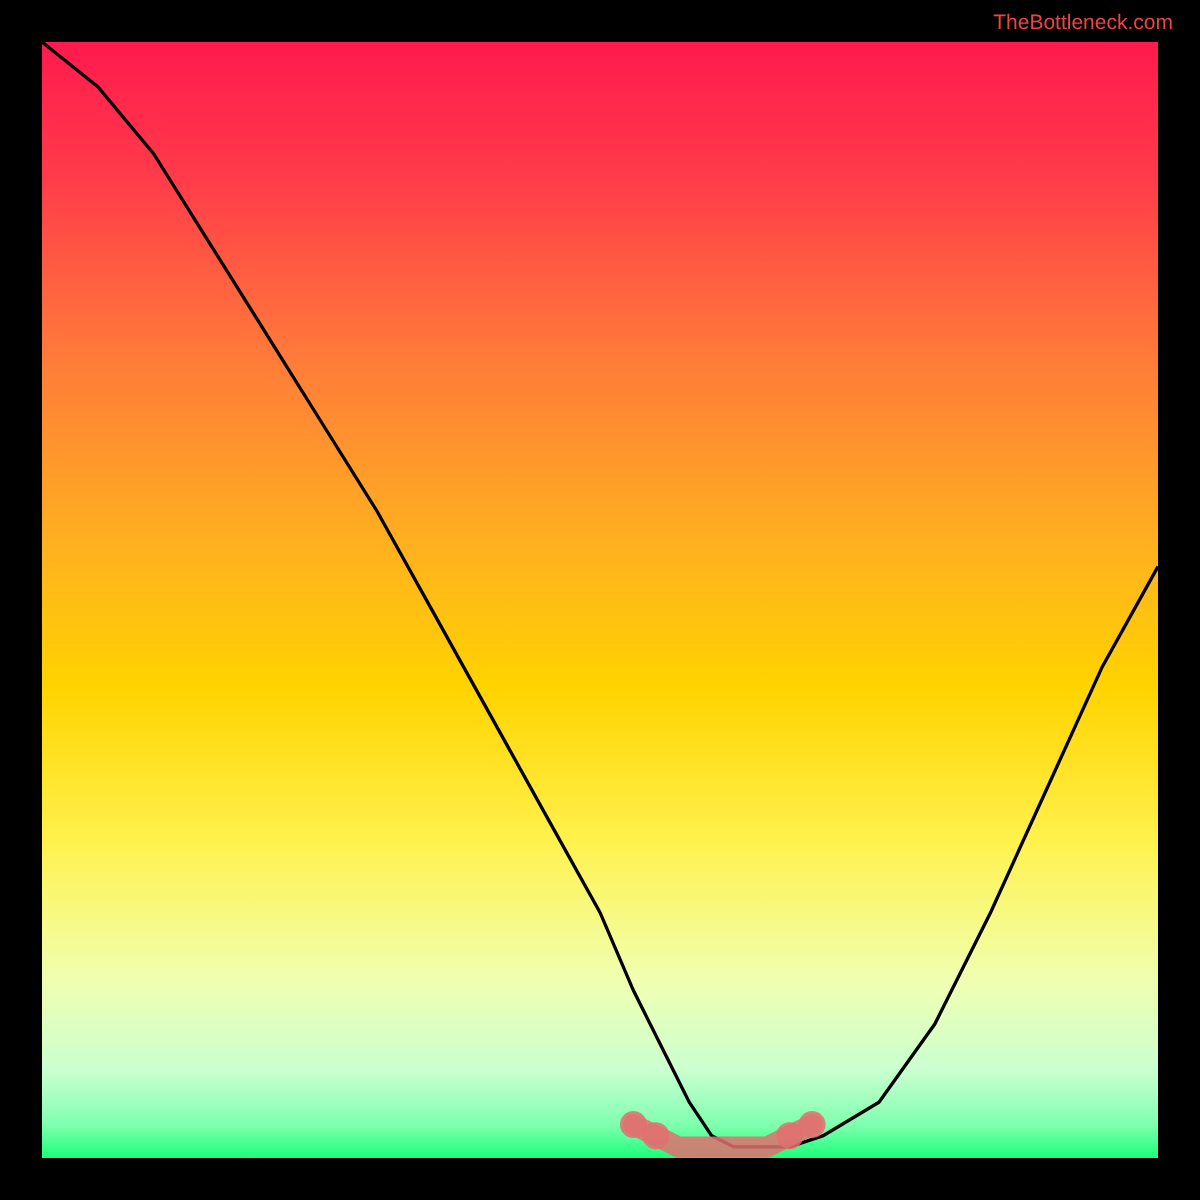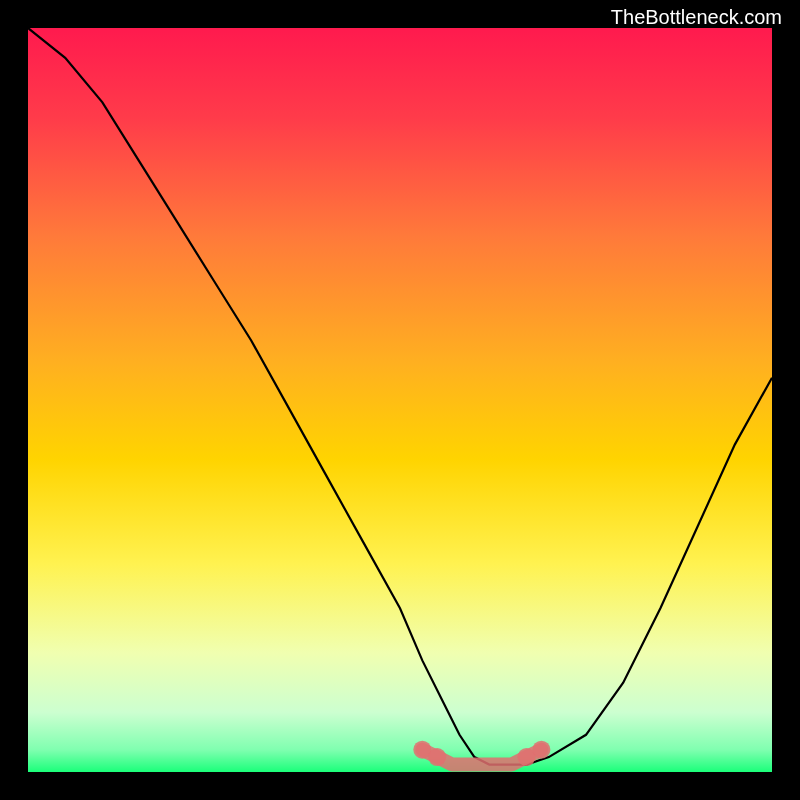--- a/index.html
+++ b/index.html
@@ -14,22 +14,22 @@
   .container {
     position: relative;
     width: 800px;
     height: 800px;
     background: #000;
   }
   .watermark {
     position: absolute;
     top: 6px;
     right: 18px;
-    color: #ffffff;
-    font-size: 20px;
+    color: #ef4444;
+    font-size: 14px;
     font-weight: 500;
     z-index: 10;
   }
   .plot-area {
     position: absolute;
     left: 28px;
     top: 28px;
     width: 744px;
     height: 744px;
   }

